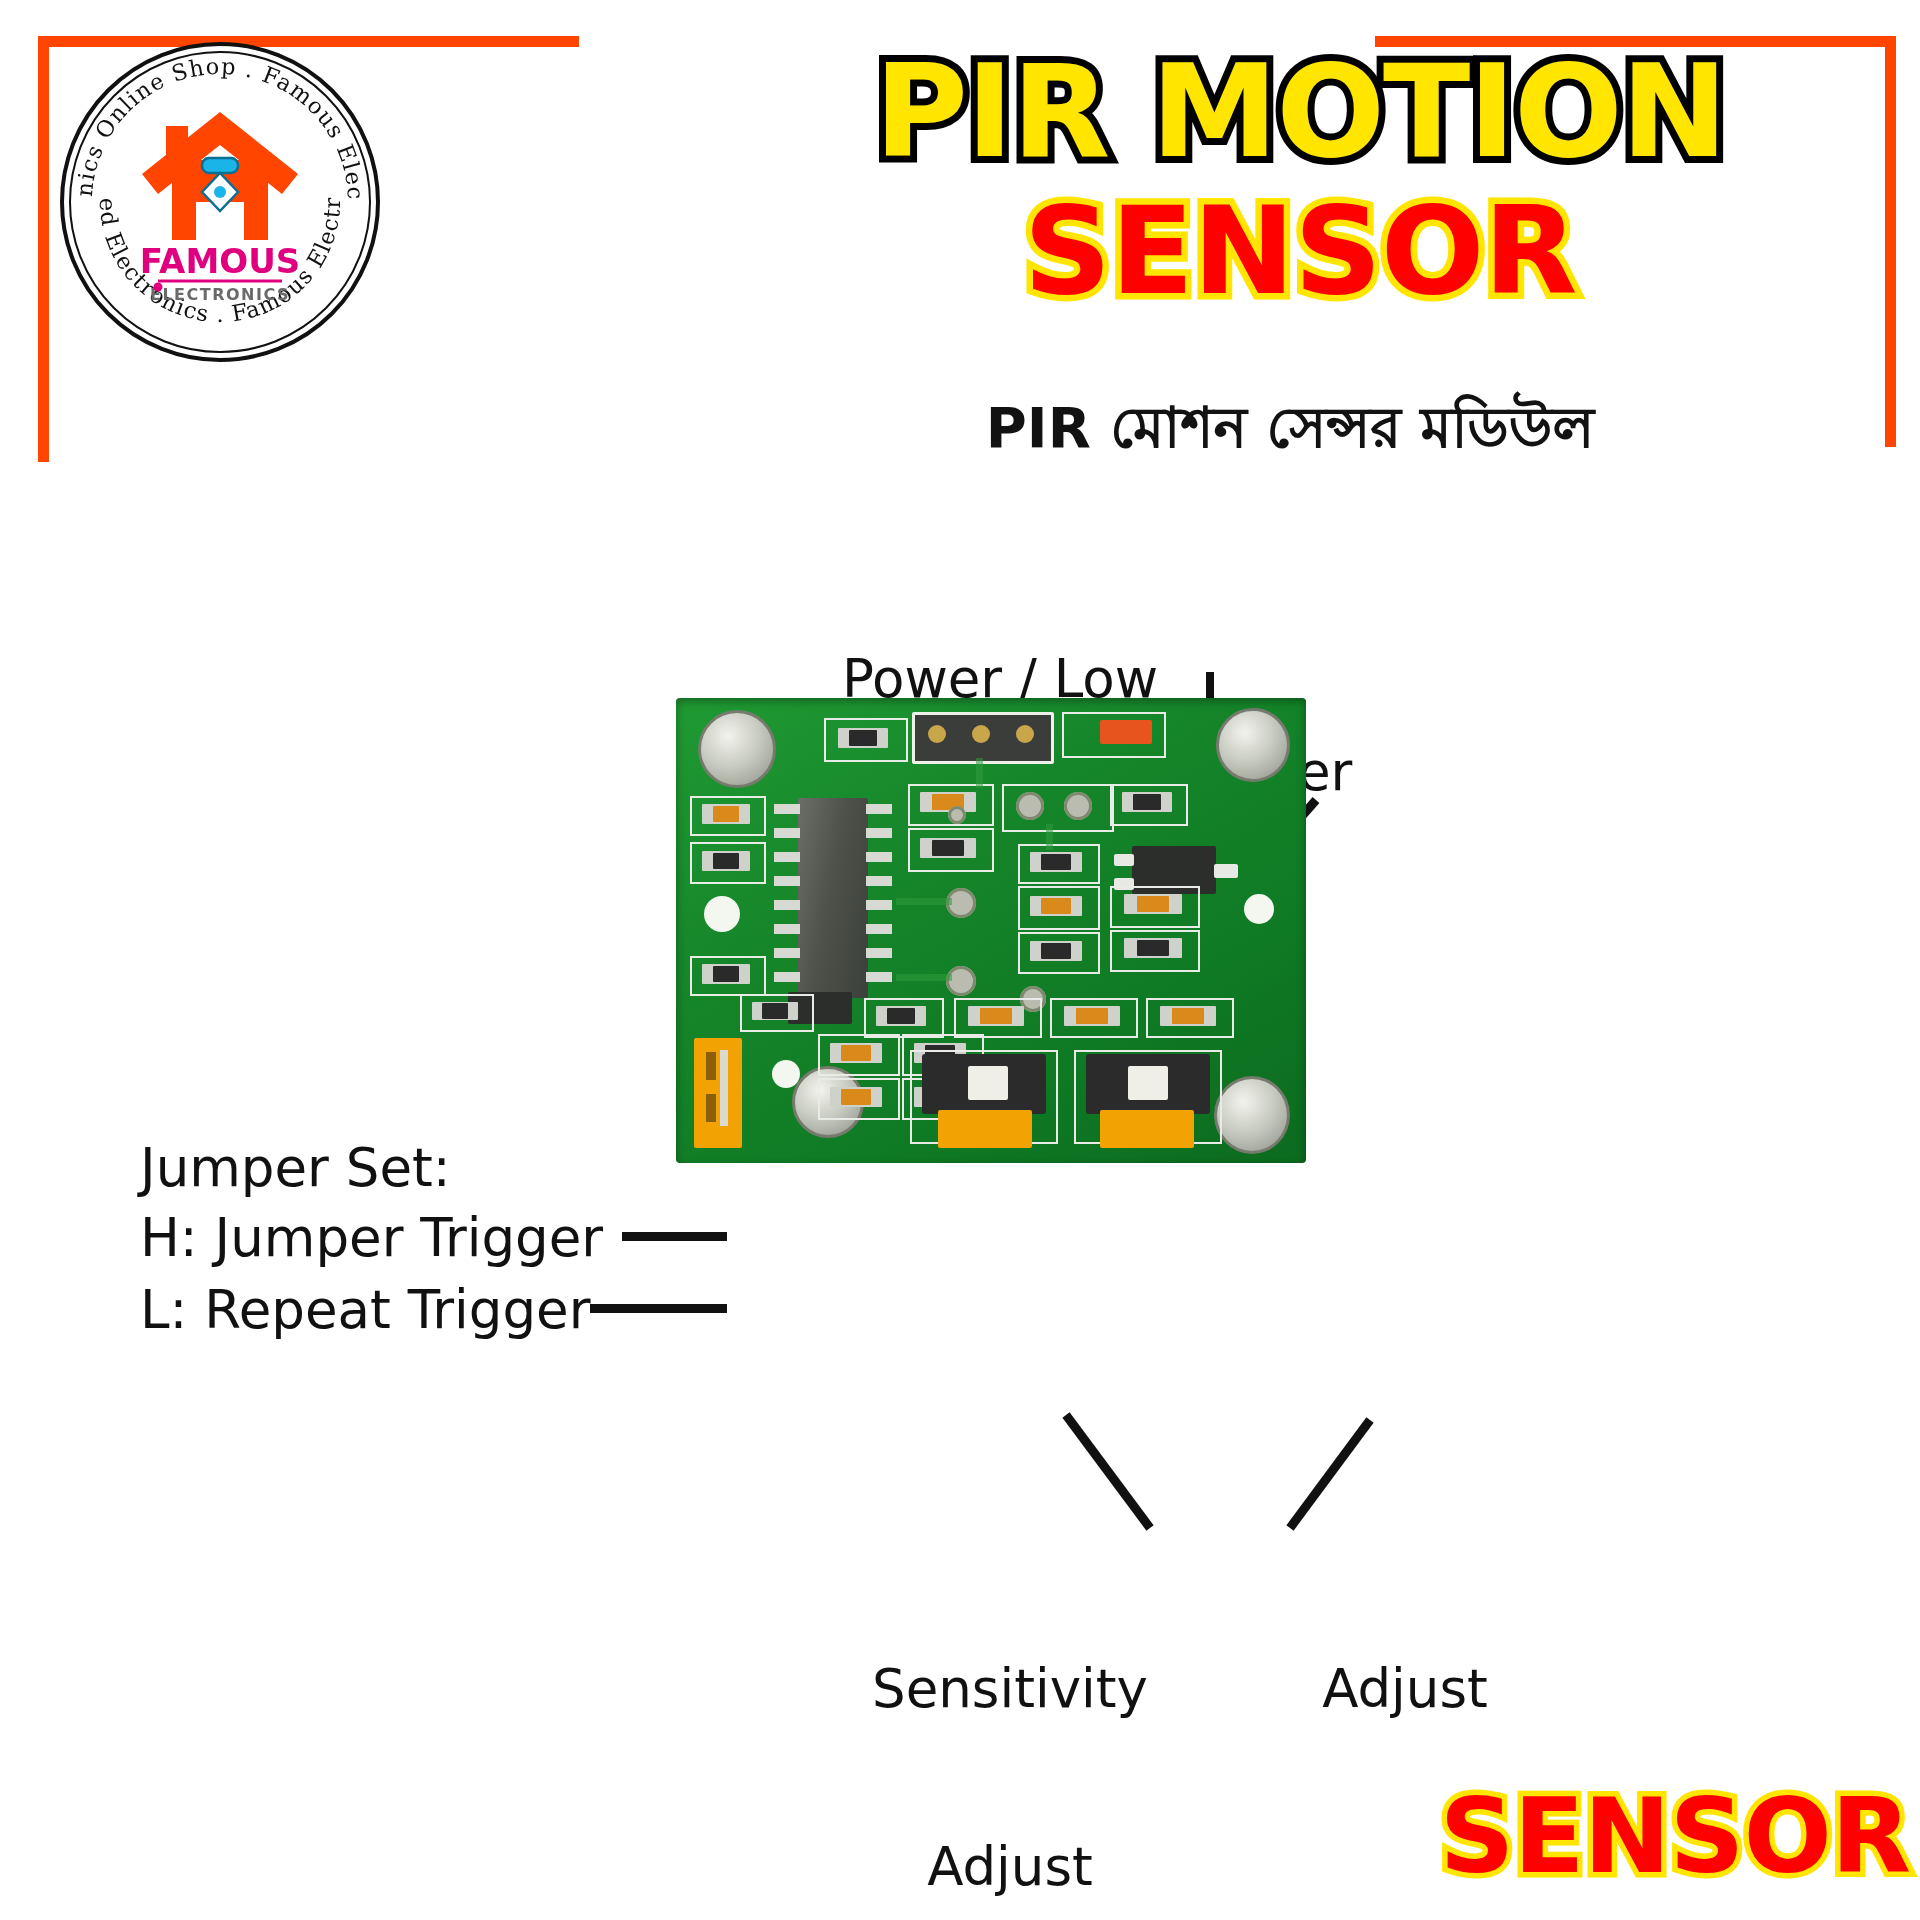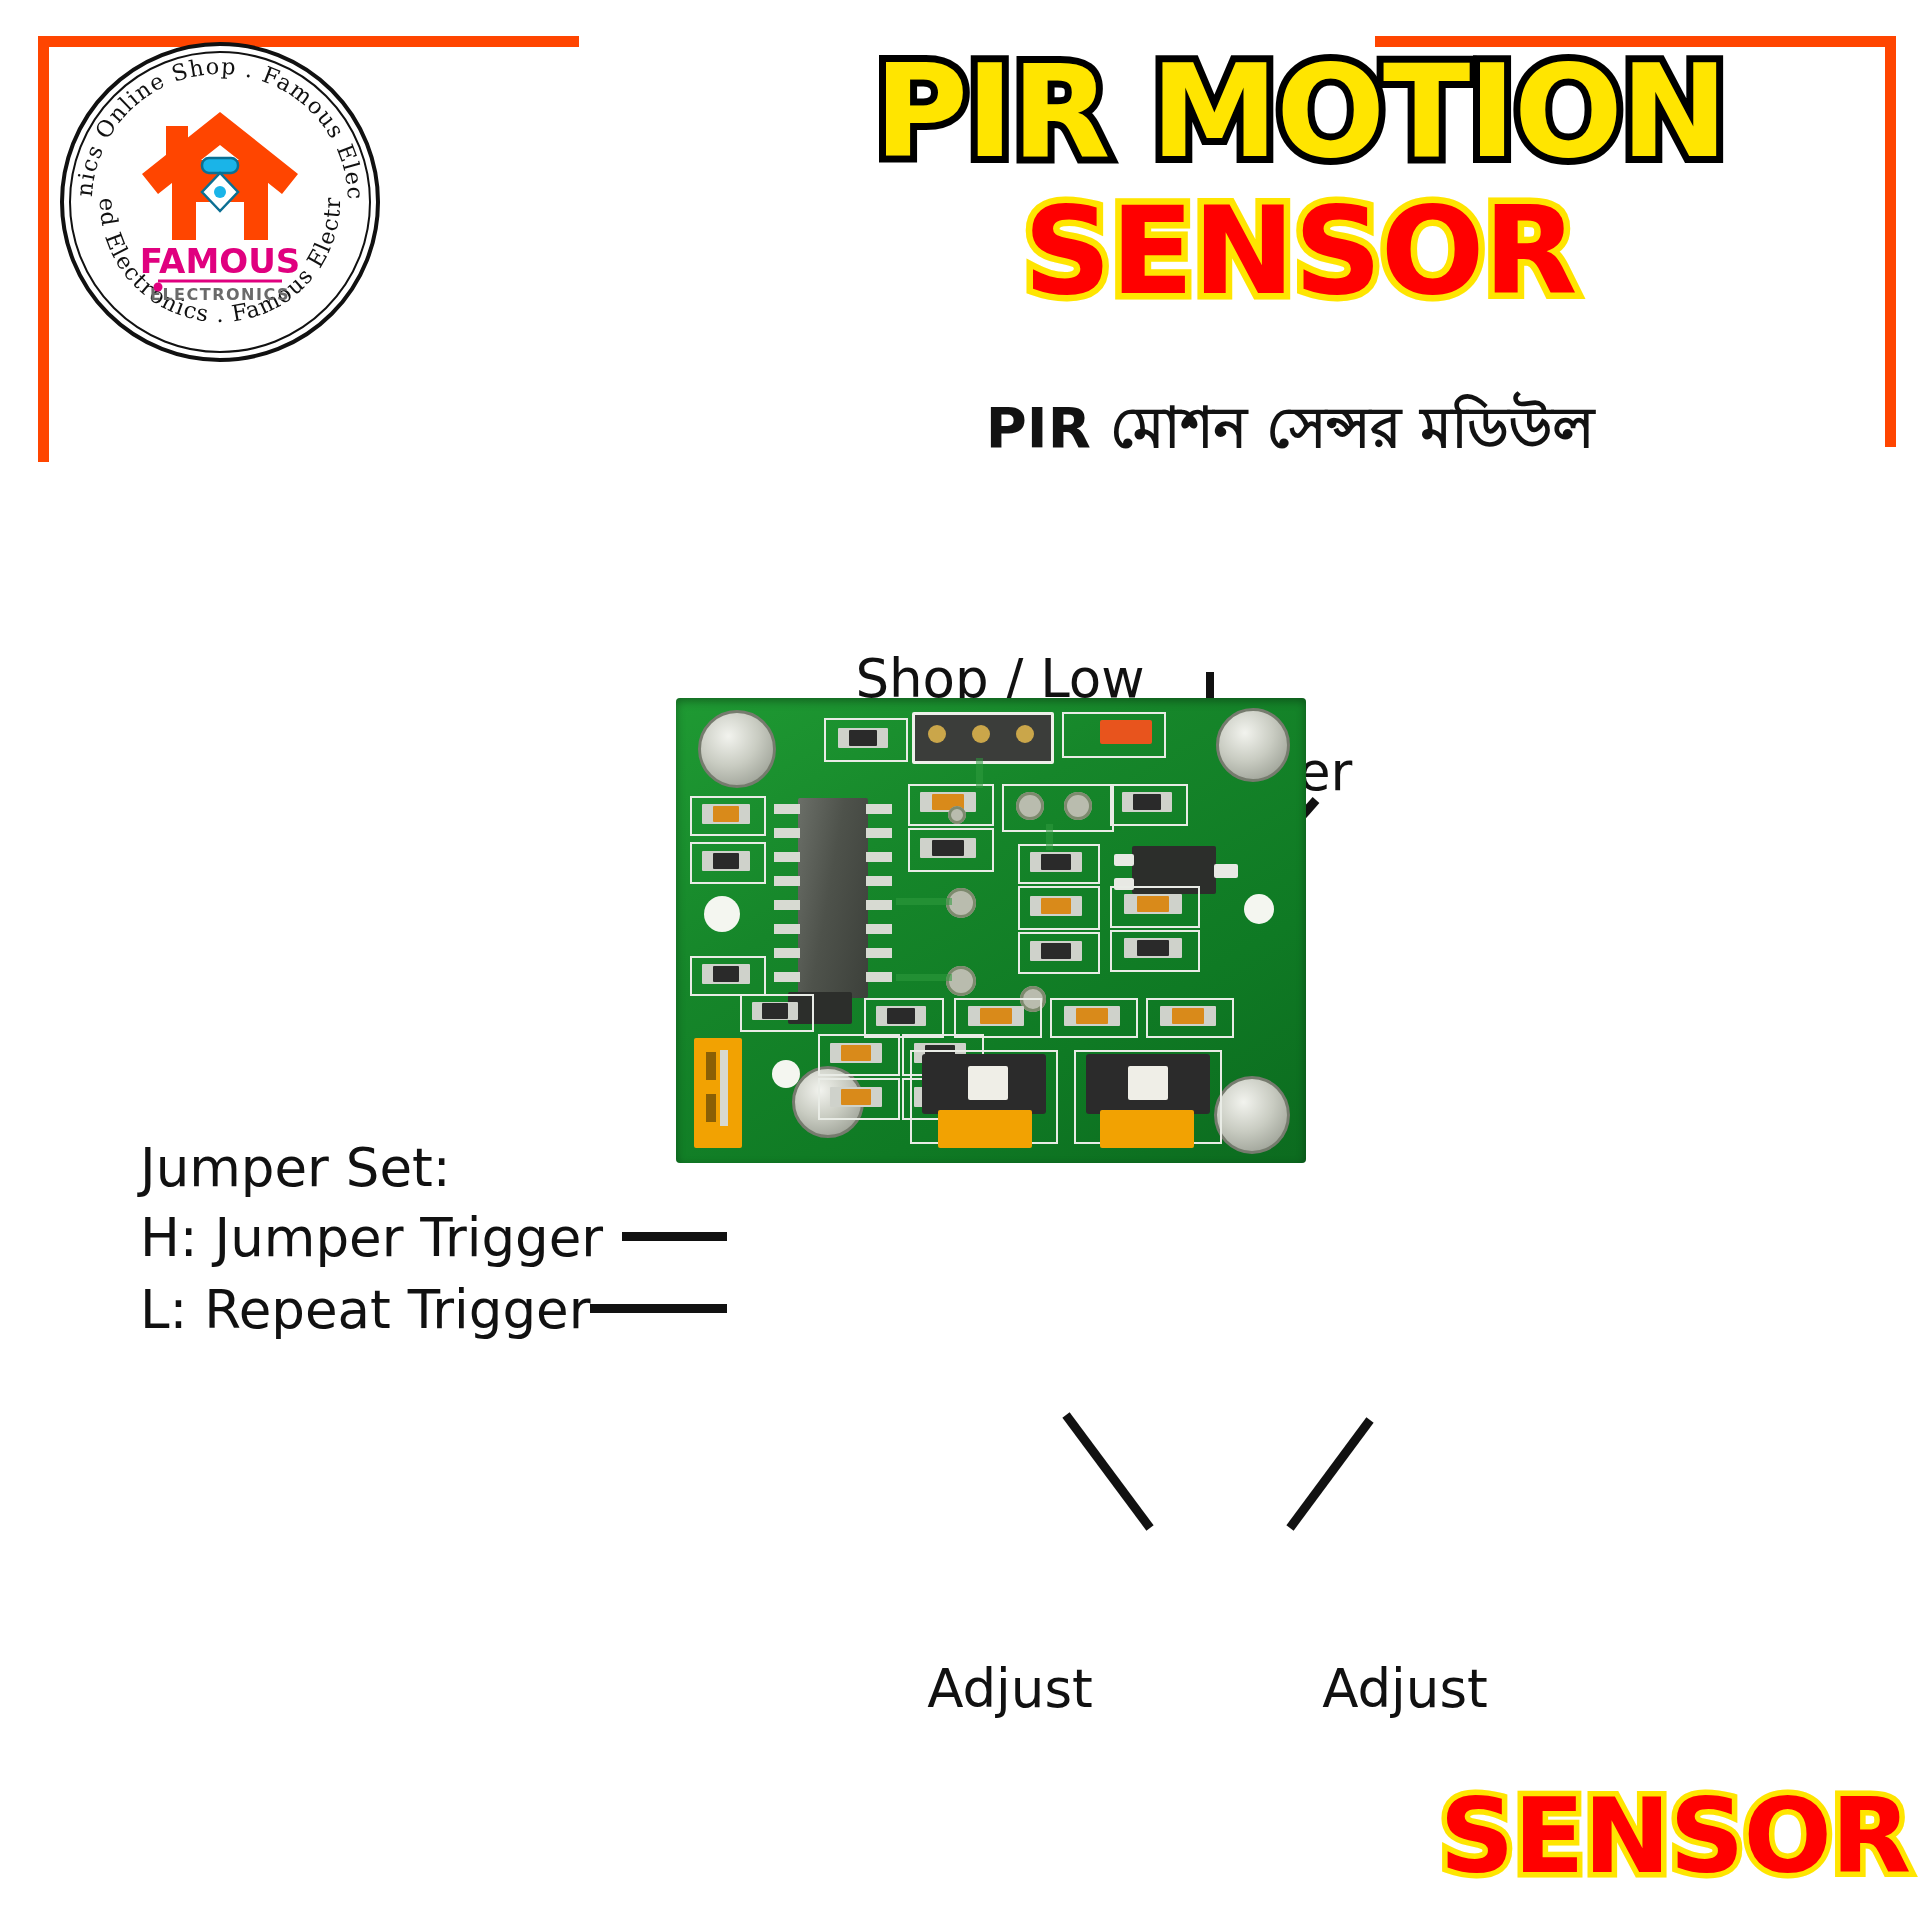--- a/index.html
+++ b/index.html
@@ -120,33 +120,34 @@
 <div class="title-main">
   <span>PIR MOTION</span>
 </div>
 <div class="title-sub">
   <span>SENSOR</span>
 </div>
 <div class="title-bn">PIR মোশন সেন্সর মডিউল</div>
 <div class="title-module">SENSOR</div>
 
 <div class="lbl lbl-c" style="left:760px;top:530px;width:480px;">
-  <div>Shop / Low</div>
+  <div>Power / Low</div>
   <div>Output</div>
 </div>
 
 <div class="lbl lbl-c" style="left:820px;top:742px;width:220px;">GND</div>
 
 <div class="lbl lbl-c" style="left:1105px;top:742px;width:290px;">+Power</div>
 
 <div class="lbl lbl-l" style="left:140px;top:1138px;width:560px;">Jumper Set:</div>
 <div class="lbl lbl-l" style="left:140px;top:1208px;width:560px;">H: Jumper Trigger</div>
 <div class="lbl lbl-l" style="left:140px;top:1280px;width:560px;">L: Repeat Trigger</div>
 
 <div class="lbl lbl-c" style="left:810px;top:1540px;width:400px;">
+  <div>Sensitivity</div>
   <div>Adjust</div>
 </div>
 
 <div class="lbl lbl-c" style="left:1205px;top:1540px;width:400px;">
   <div>Adjust</div>
 </div>
 
 <div class="ln" style="left:1206px;top:672px;width:8px;height:135px;"></div>
 
 <svg style="position:absolute;left:0;top:0;width:1920px;height:1920px;pointer-events:none;">

